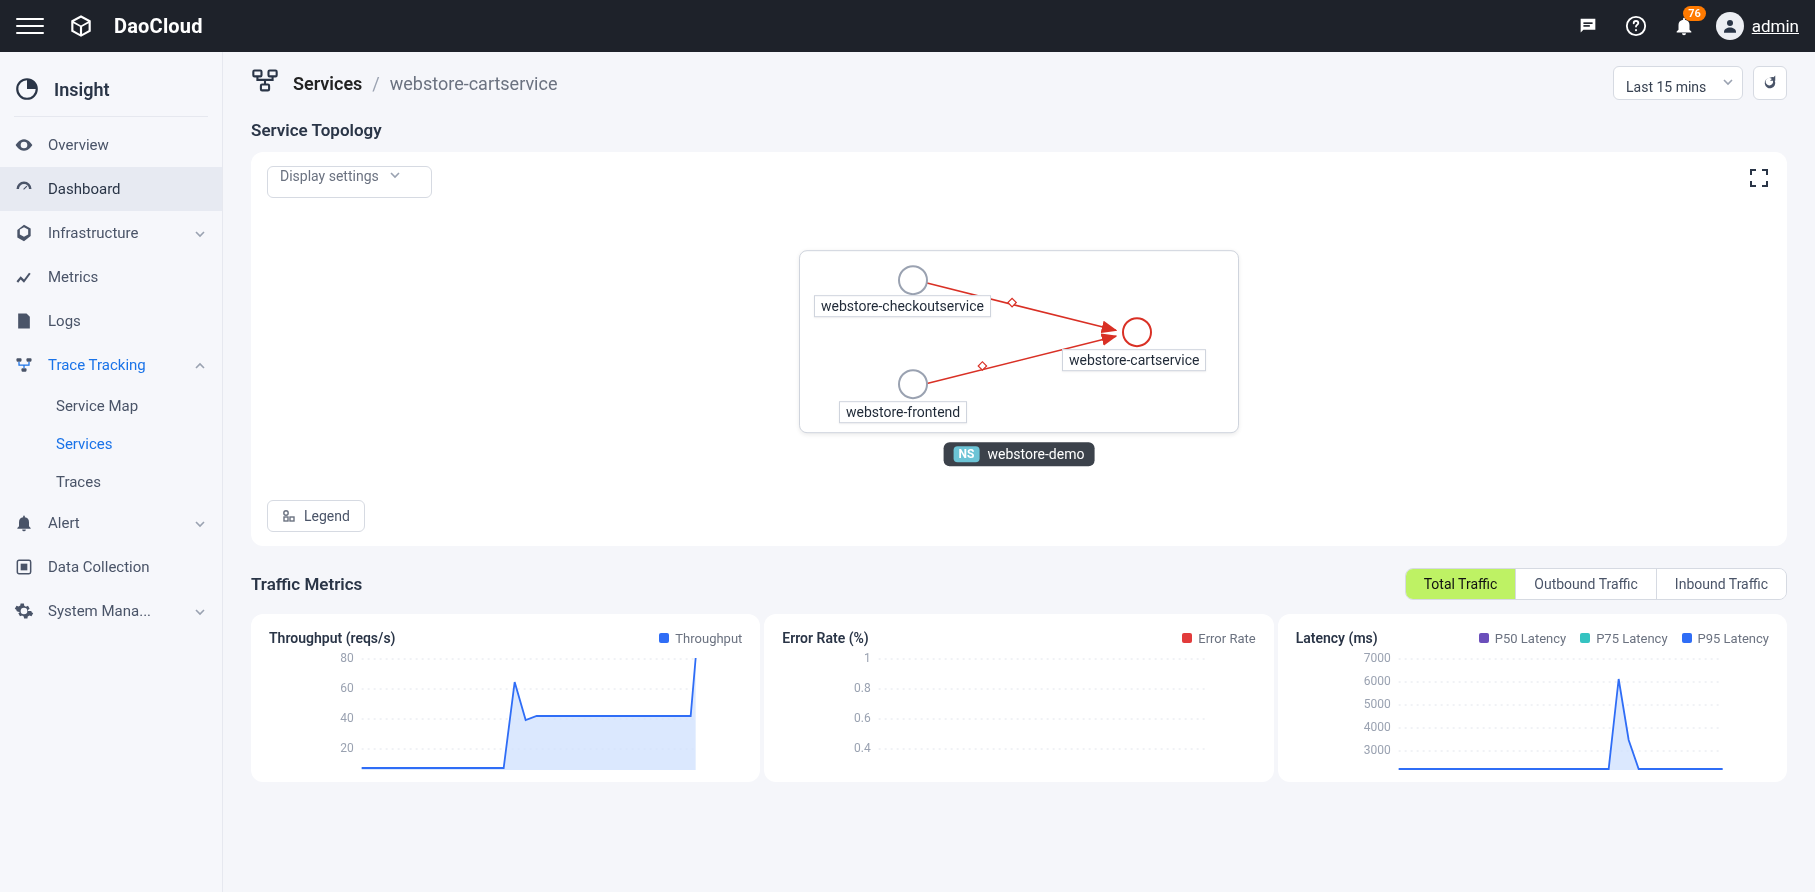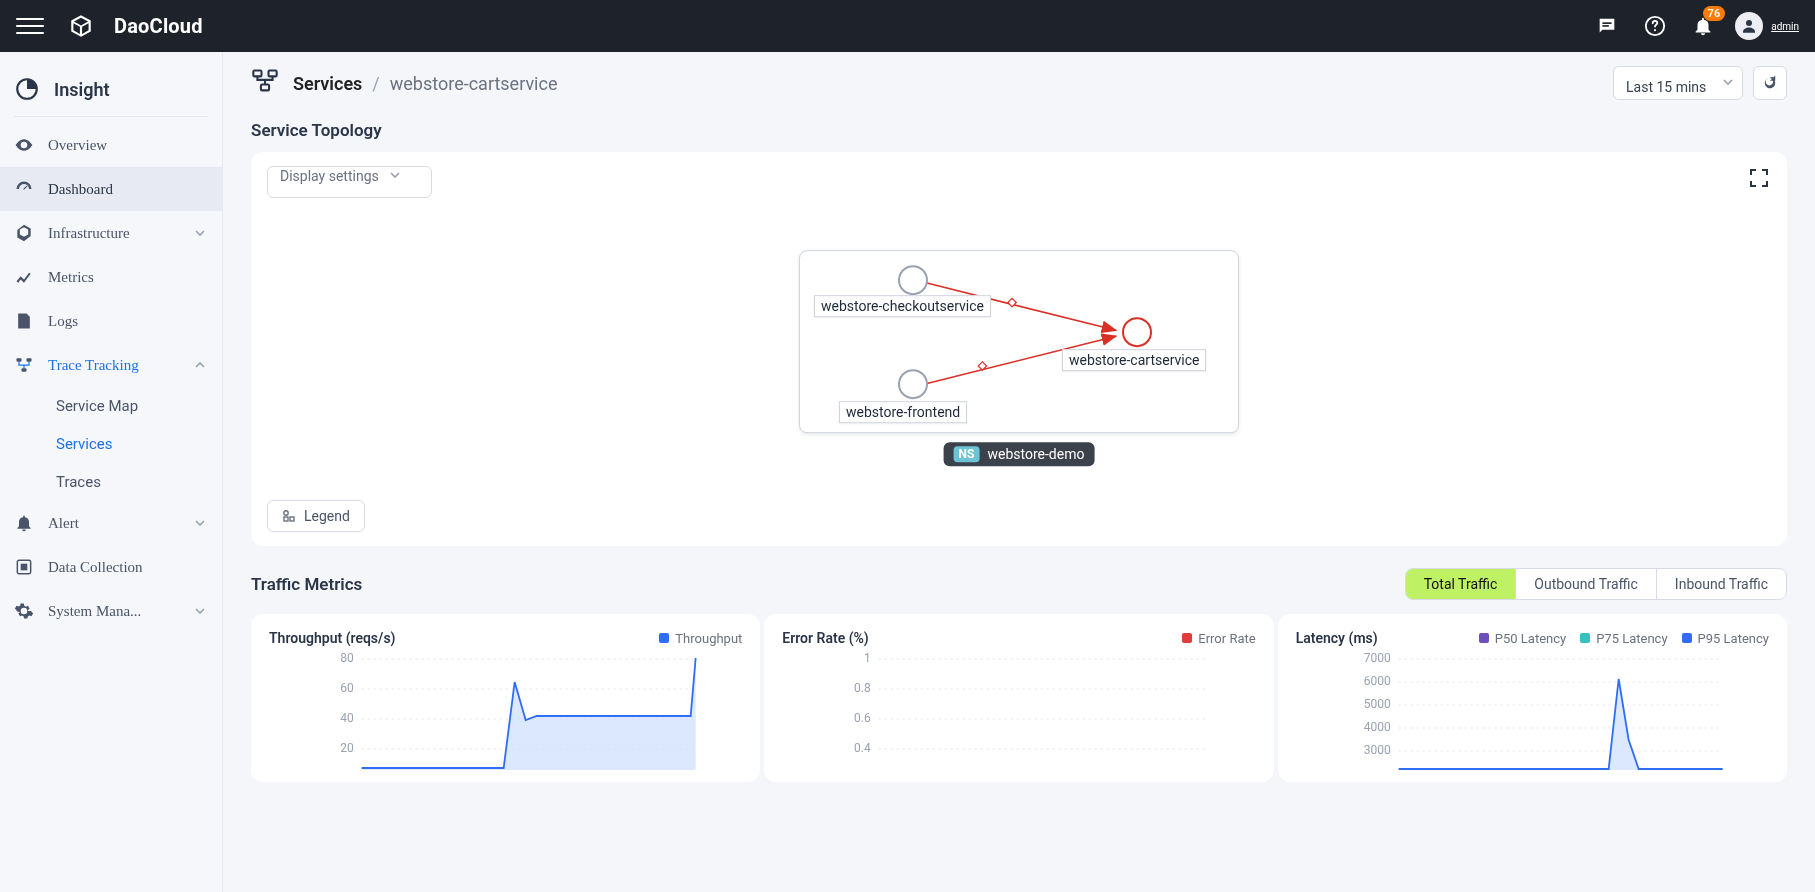--- a/index.html
+++ b/index.html
@@ -10,29 +10,29 @@
   .hamburger span { display: block; height: 2px; background: #fff; border-radius: 1px; }
   .brand { display: flex; align-items: center; gap: 20px; font-weight: 700; font-size: 20px; letter-spacing: 0.2px; }
   .brand-logo { width: 26px; height: 26px; }
   .topbar-spacer { flex: 1; }
   .tb-icon { width: 32px; height: 32px; margin-left: 16px; display: flex; align-items: center; justify-content: center; cursor: pointer; position: relative; }
   .tb-icon svg { width: 22px; height: 22px; fill: #fff; }
   .badge { position: absolute; top: -4px; right: -6px; background: #ff7a00; color: #fff; font-size: 11px; border-radius: 9px; padding: 1px 5px; font-weight: 600; }
   .user-area { display: flex; align-items: center; gap: 8px; margin-left: 16px; cursor: pointer; }
   .avatar { width: 28px; height: 28px; background: #eceef3; border-radius: 50%; display:flex;align-items:center;justify-content:center; }
   .avatar svg { width: 18px; height: 18px; fill: #2a3547; }
-  .user-name { font-size: 10px; text-decoration: underline; }
+  .user-name { font-size: 17px; text-decoration: underline; }
   
   .layout { display: flex; height: calc(100% - 52px); }
   
   .sidebar { width: 223px; background: #f6f7fb; border-right: 1px solid #e6e8ef; padding-top: 10px; }
   .side-section { display:flex; align-items:center; gap:14px; padding: 14px 16px 14px 14px; font-size: 18px; font-weight: 600; color: #2a3547; }
   .side-section svg { width: 26px; height: 26px; }
   .side-divider { height:1px; background:#e6e8ef; margin: 0 14px 6px 14px; }
-  .side-item { display:flex; align-items:center; gap: 14px; padding: 12px 14px; font-size: 15px; color: #4a5468; cursor:pointer;font-family:Liberation Serif, serif; }
+  .side-item { display:flex; align-items:center; gap: 14px; padding: 12px 14px; font-size: 15px; color: #4a5468; cursor:pointer; }
   .side-item svg.icon { width: 20px; height:20px; flex: 0 0 20px; fill:#4a5468; }
   .side-item.active { background:#e7eaf2; color:#2a3547; }
   .side-item.selected-blue { color:#1a73e8; }
   .side-item .chev { margin-left:auto; width:14px; height:14px; }
   .side-sub { padding-left: 56px; font-size: 15px; color:#4a5468; cursor:pointer; height:38px; display:flex; align-items:center; }
   .side-sub.active-link { color:#1a73e8; }
   
   .main { flex:1; overflow:auto; padding: 14px 28px 40px 28px; }
   .header-row { display:flex; align-items:center; gap: 14px; }
   .svc-icon svg { width: 28px; height:28px; }

